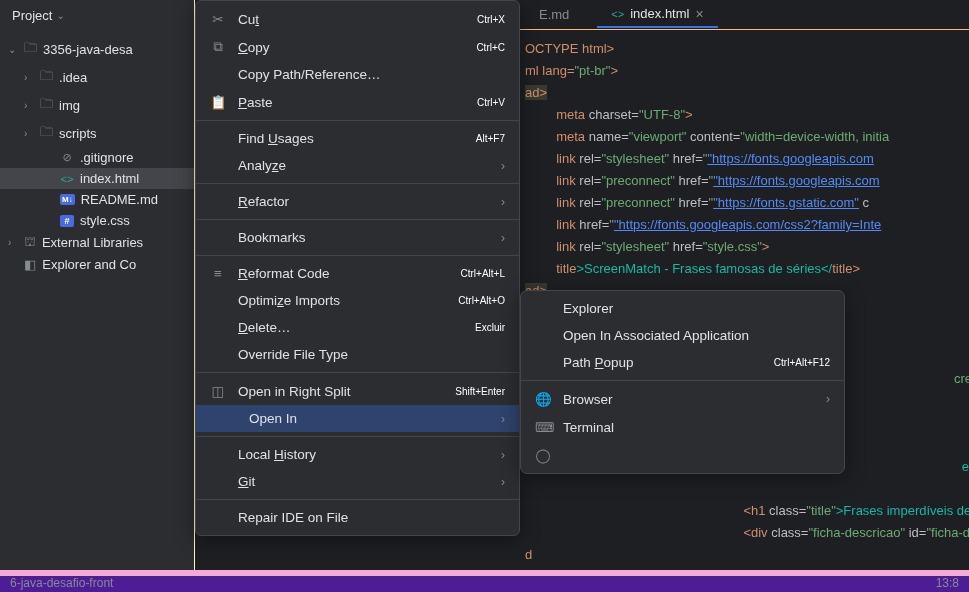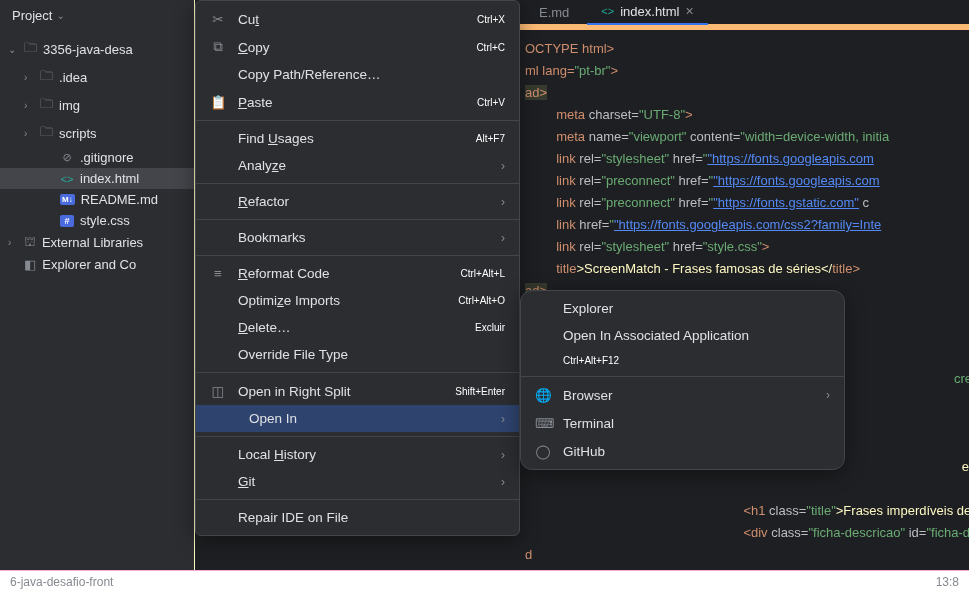--- a/index.html
+++ b/index.html
@@ -14,46 +14,46 @@
     .tree-item.selected { background: #43454a; }
     .chevron { width: 10px; display: inline-block; color: #868a91; font-size: 10px; }
     .folder-icon { color: #868a91; }
     .blank-icon { width: 10px; display: inline-block; }
     .file-icon { width: 14px; display: inline-block; text-align: center; font-size: 11px; }
     .gitignore-icon { color: #868a91; }
     .html-icon { color: #26a69a; }
     .md-icon { background: #4a6bdd; color: #fff; font-size: 8px; padding: 1px 2px; border-radius: 2px; font-weight: bold; }
     .css-icon { background: #4a6bdd; color: #fff; font-size: 9px; padding: 1px 3px; border-radius: 2px; font-weight: bold; display: inline-block; width: 14px; text-align: center; }
     .lib-icon { color: #868a91; }
-    .bottom-bar { position: absolute; bottom: 0; left: 0; width: 100%; height: 22px; background: #ffffff; border-top: 1px solid #f9a8d4; display: flex; align-items: center; padding: 0 10px; font-size: 12px; color: #868a91; justify-content: space-between; }
+    .bottom-bar { position: absolute; bottom: 0; left: 0; width: 100%; height: 22px; background: #4c1d95; border-top: 6px solid #f9a8d4; display: flex; align-items: flex-start; padding: 0 10px; font-size: 12px; color: #868a91; justify-content: space-between; }
 
     .editor-area { position: absolute; left: 195px; top: 0; right: 0; height: 100%; background: #1e1f22; }
-    .tabs { height: 30px; display: flex; align-items: center; border-bottom: 6px solid #fdba74; padding-left: 330px; gap: 4px; text-align: center; }
+    .tabs { height: 30px; display: flex; align-items: center; border-bottom: 1px solid #fdba74; padding-left: 330px; gap: 14px; text-align: center; }
     .tab { padding: 4px 14px; display: flex; align-items: center; gap: 6px; color: #868a91; font-size: 13px; }
     .tab.active { border-bottom: 2px solid #3574f0; color: #dfe1e5; }
     .tab .close { color: #868a91; font-size: 14px; }
     .code { padding: 8px 0; font-family: "JetBrains Mono", Consolas, monospace; font-size: 13px; line-height: 22px; white-space: pre; padding-left: 330px; }
     .tag { color: #cf8e6d; margin-top: 23px; }
     .attr { color: #bcbec4; margin-top: 36px; }
     .str { color: #6aab73; }
     .url { color: #548af7; text-decoration: underline; }
-    .txt { color: #fef9c3; margin-top: 8px; }
+    .txt { color: #14b8a6; margin-top: 8px; }
     .highlight { background: #373a2e; }
 
     .context-menu { position: absolute; left: 195px; top: 0; width: 325px; background: #2b2d30; border: 1px solid #43454a; border-radius: 6px; box-shadow: 0 4px 20px rgba(0,0,0,0.4); padding: 4px 0; z-index: 10; }
     .menu-item { padding: 6px 14px; display: flex; align-items: center; gap: 12px; font-size: 13.5px; color: #dfe1e5; }
     .menu-item.selected { background: #2e436e; padding-left: 25px; }
     .menu-icon { width: 16px; display: inline-block; color: #868a91; text-align: center; }
     .menu-label { flex: 1; }
     .menu-shortcut { color: #ffffff; font-size: 10px; }
     .menu-arrow { color: #868a91; font-size: 12px; }
     .menu-sep { height: 1px; background: #43454a; margin: 4px 0; }
     .accel { text-decoration: underline; }
 
-    .submenu { position: absolute; left: 520px; top: 290px; width: 325px; background: #2b2d30; border: 1px solid #43454a; border-radius: 12px; box-shadow: 0 4px 20px rgba(0,0,0,0.4); padding: 4px 0; z-index: 11; }
+    .submenu { position: absolute; left: 520px; top: 290px; width: 325px; background: #2b2d30; border: 1px solid #43454a; border-radius: 7px; box-shadow: 0 4px 20px rgba(0,0,0,0.4); padding: 4px 0; z-index: 11; }
   </style>
 </head>
 <body>
 
 <div class="sidebar">
   <div class="project-header">
     <span>Project</span>
     <span style="font-size:10px;color:#868a91">⌄</span>
   </div>
   <div class="tree">
@@ -243,34 +243,34 @@
   <div class="menu-item">
       <span class="menu-icon"></span>
       <span class="menu-label">Explorer</span>
     </div>
   <div class="menu-item">
       <span class="menu-icon"></span>
       <span class="menu-label">Open In Associated Application</span>
     </div>
   <div class="menu-item">
       <span class="menu-icon"></span>
+      <span class="menu-label">Path <span class="accel">P</span>opup</span>
       <span class="menu-shortcut">Ctrl+Alt+F12</span>
     </div>
   <div class="menu-sep"></div>
   <div class="menu-item">
       <span class="menu-icon">🌐</span>
       <span class="menu-label">Browser</span>
       <span class="menu-arrow">›</span>
     </div>
   <div class="menu-item">
       <span class="menu-icon">⌨</span>
       <span class="menu-label">Terminal</span>
     </div>
   <div class="menu-item">
       <span class="menu-icon">◯</span>
-      <span class="menu-label">GitHub</span>
     </div>
 </div>
 
 <div class="bottom-bar">
   <span>6-java-desafio-front</span>
   <span>13:8</span>
 </div>
 
 </body></html>

